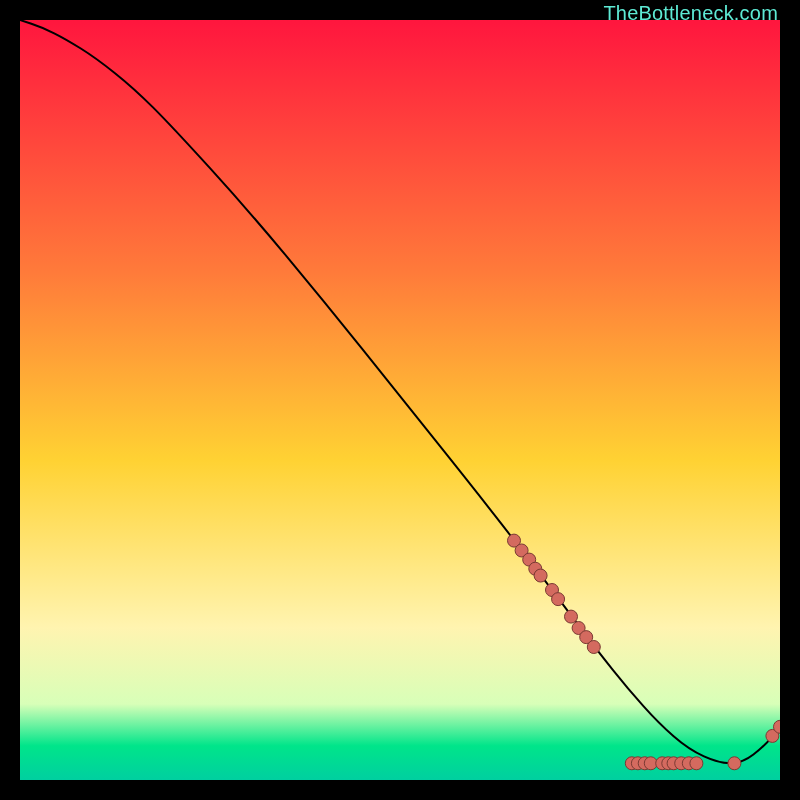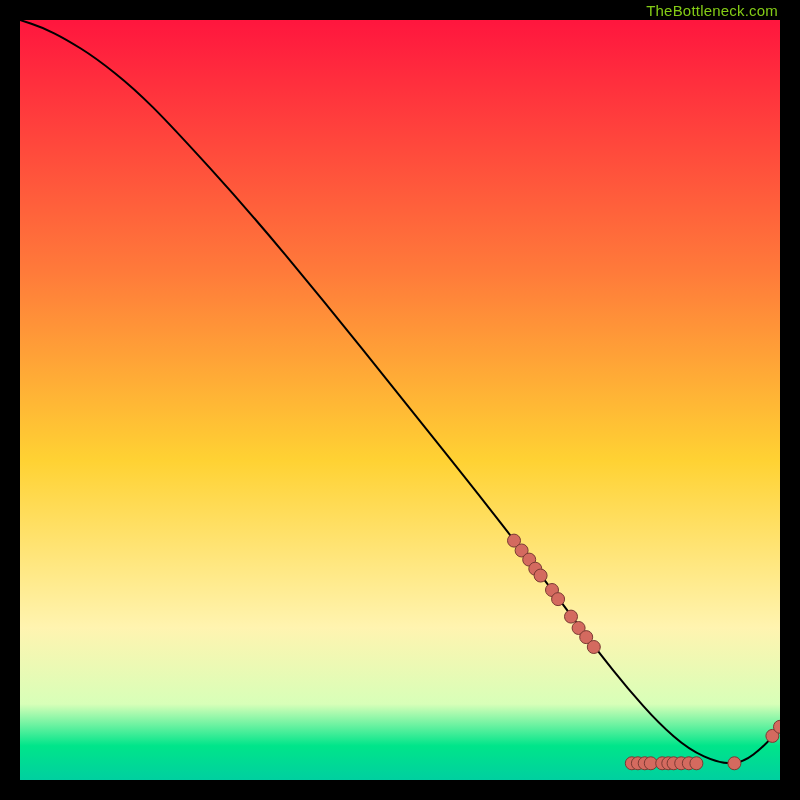--- a/index.html
+++ b/index.html
@@ -20,22 +20,22 @@
     position: absolute;
     left: 20px;
     top: 20px;
     width: 760px;
     height: 760px;
   }
   .watermark {
     position: absolute;
     top: 2px;
     right: 22px;
-    color: #84cc16;
-    font-size: 15px;
+    color: #5eead4;
+    font-size: 20px;
     letter-spacing: 0.2px;
     user-select: none;
   }
   svg {
     position: absolute;
     inset: 0;
   }
 </style>
 </head>
 <body>

